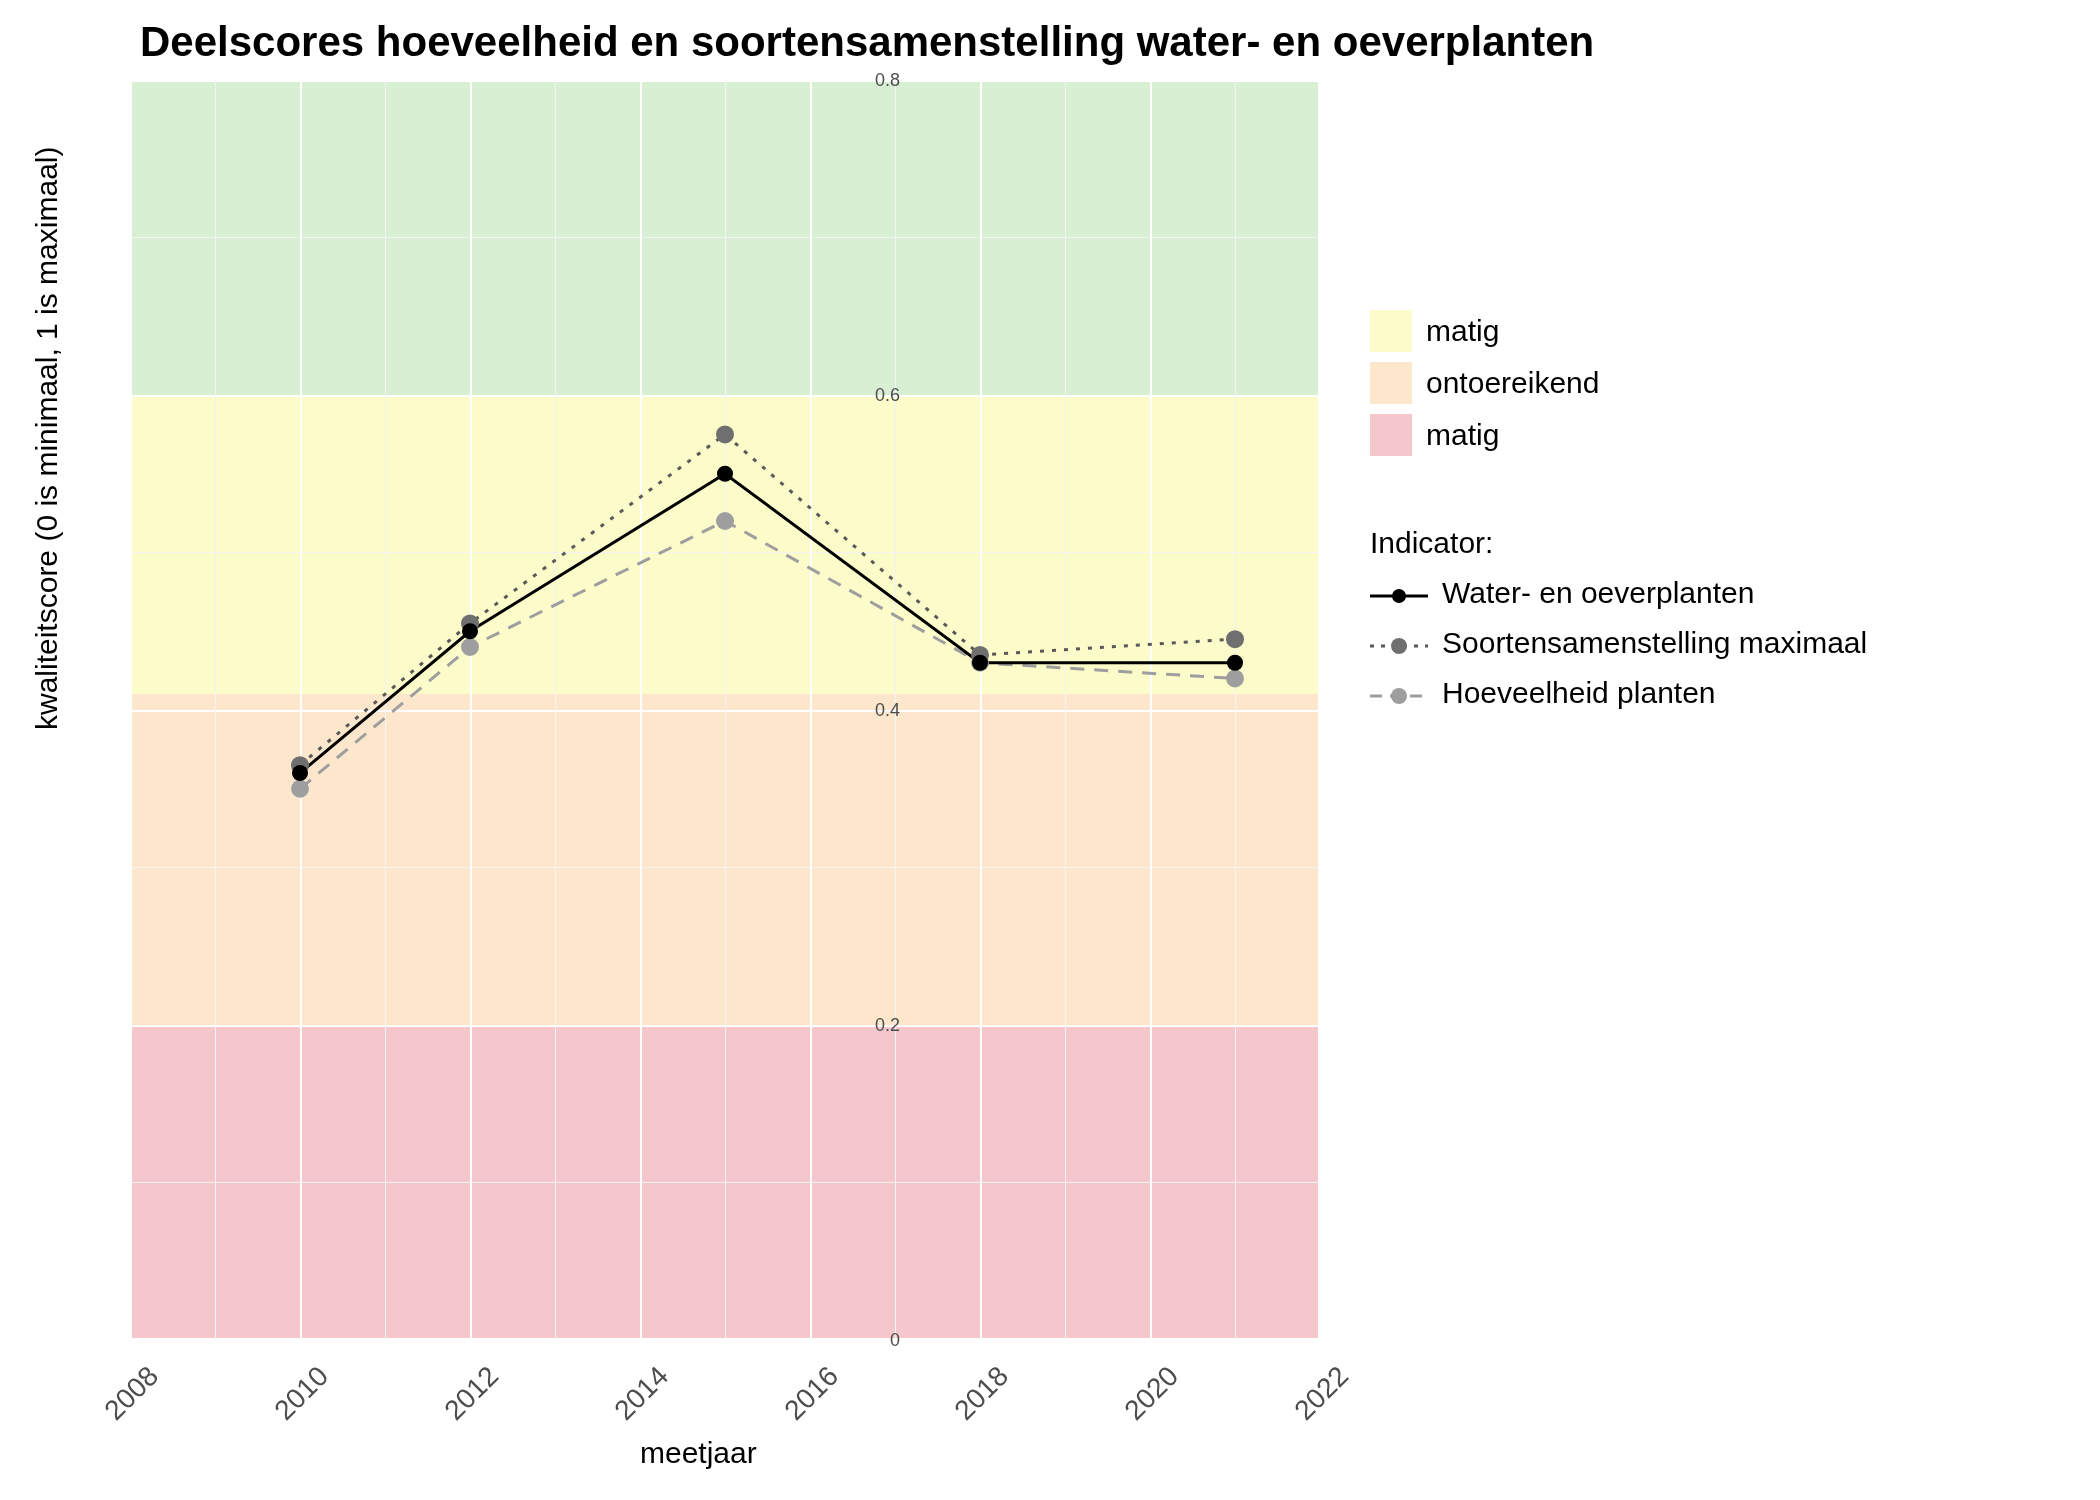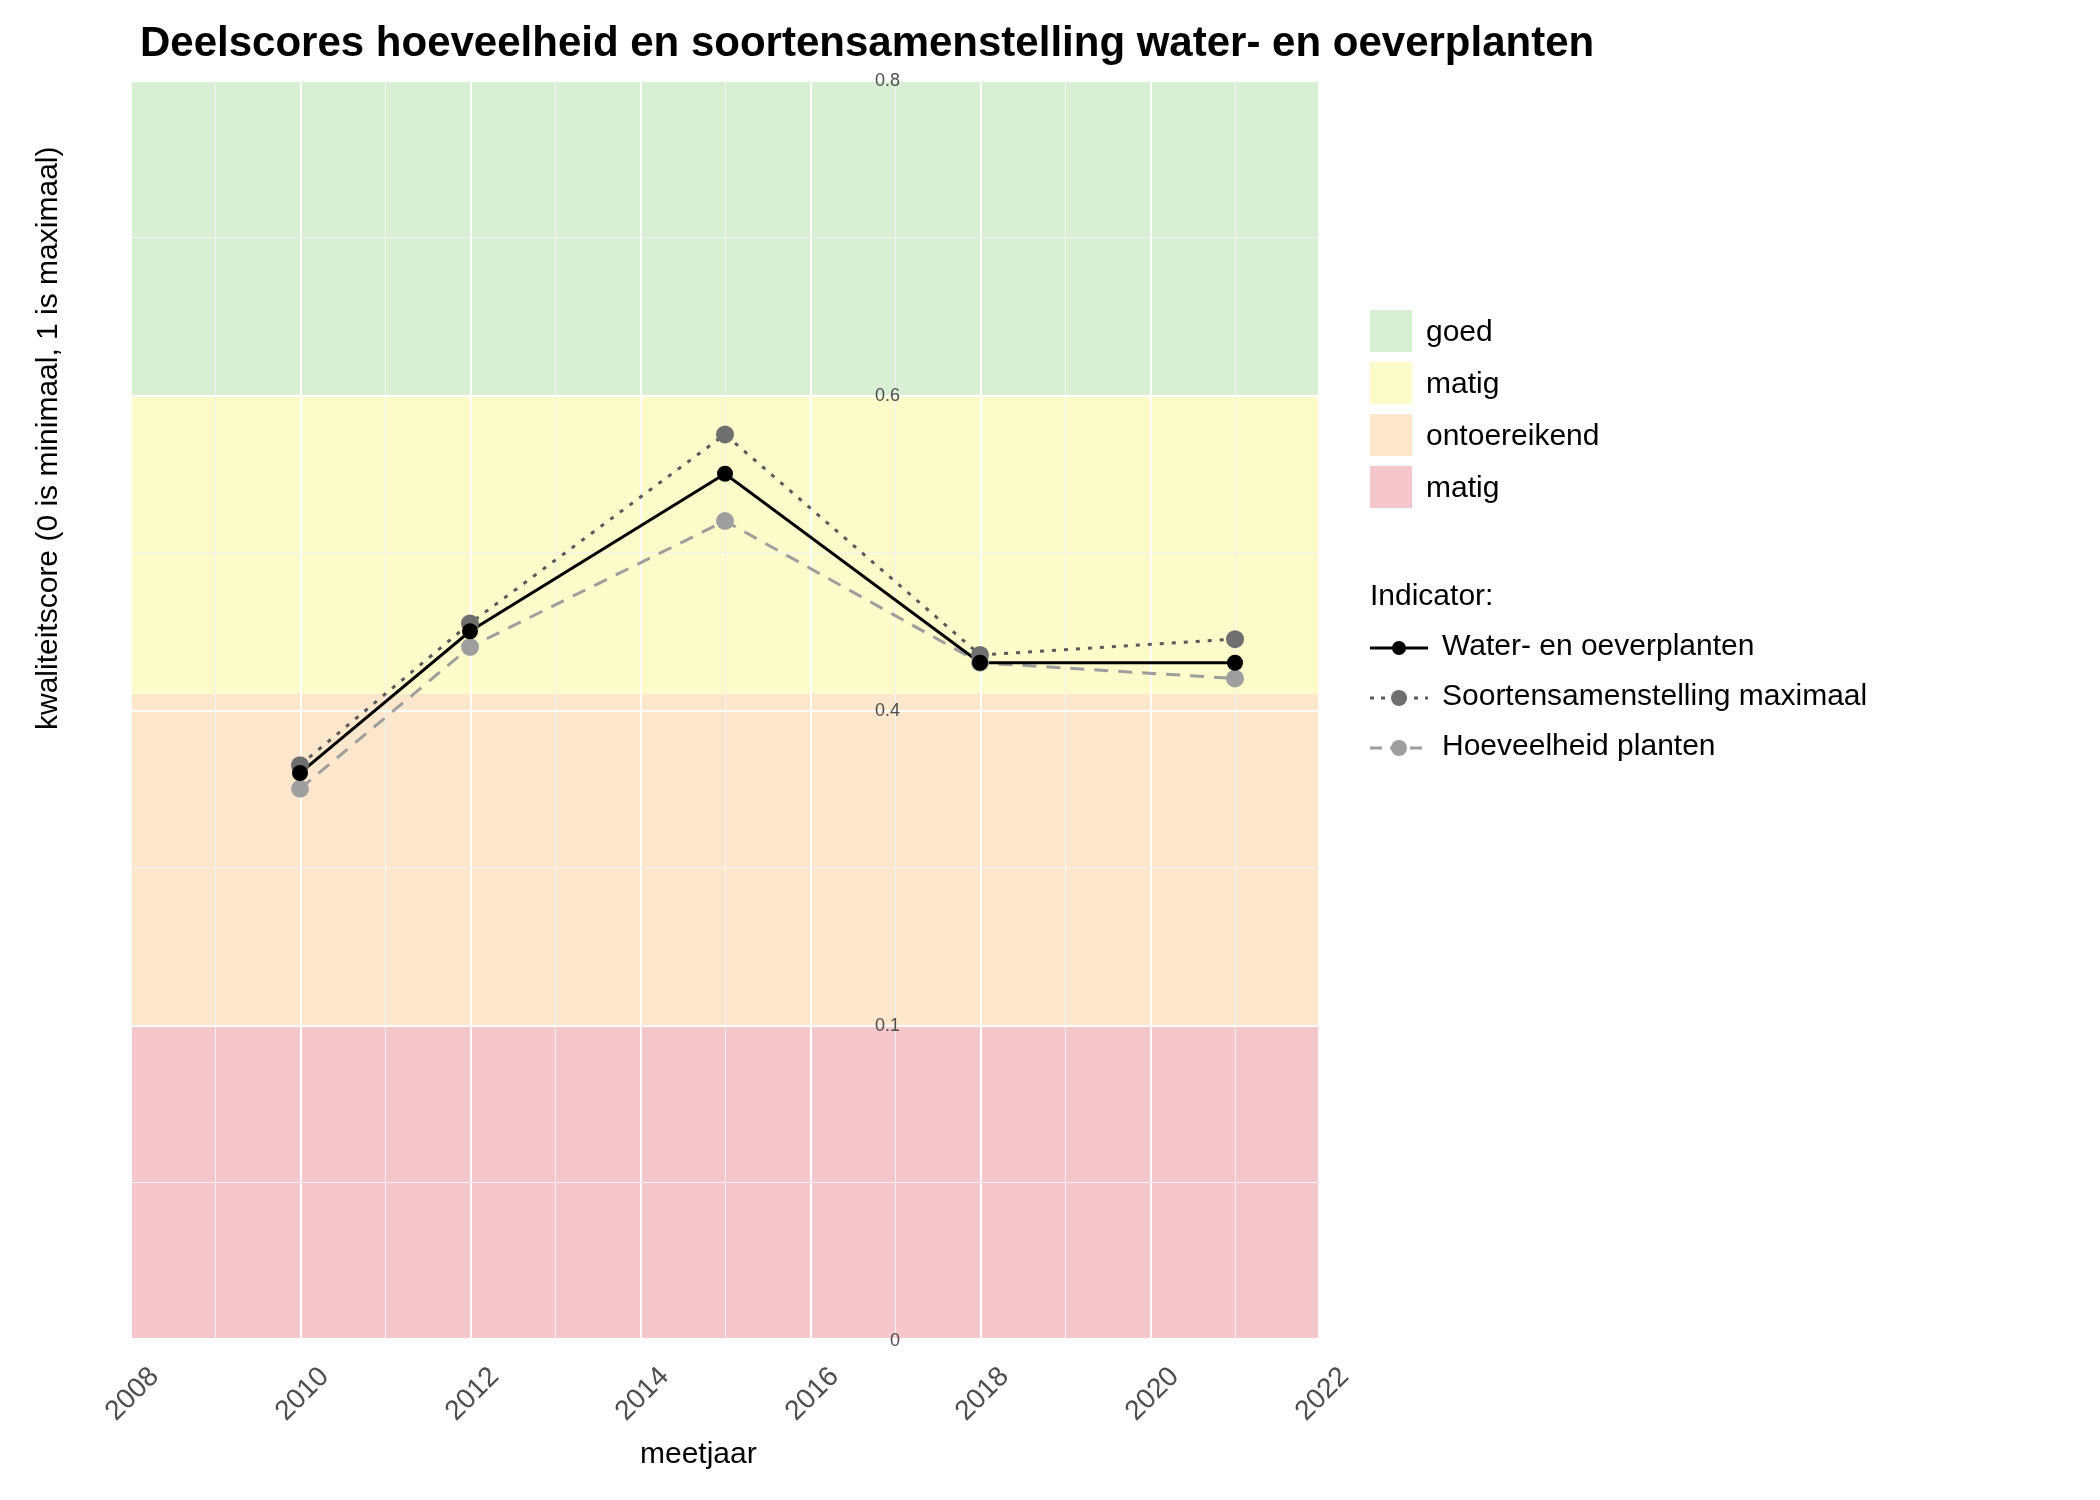--- a/index.html
+++ b/index.html
@@ -188,38 +188,34 @@
       <circle cx="340" cy="551.25" r="8" fill="#000000"></circle>
       <circle cx="595" cy="393.75" r="8" fill="#000000"></circle>
       <circle cx="850" cy="582.75" r="8" fill="#000000"></circle>
       <circle cx="1105" cy="582.75" r="8" fill="#000000"></circle>
     </svg>
   </div>
 
   <div class="ytick" style="top:80px;">0.8</div>
   <div class="ytick" style="top:395px;">0.6</div>
   <div class="ytick" style="top:710px;">0.4</div>
-  <div class="ytick" style="top:1025px;">0.1</div>
+  <div class="ytick" style="top:1025px;">0.2</div>
   <div class="ytick" style="top:1340px;">0</div>
 
   <div class="xtick" style="left:80px;  top:1360px;">2008</div>
   <div class="xtick" style="left:250px; top:1360px;">2010</div>
   <div class="xtick" style="left:420px; top:1360px;">2012</div>
   <div class="xtick" style="left:590px; top:1360px;">2014</div>
   <div class="xtick" style="left:760px; top:1360px;">2016</div>
   <div class="xtick" style="left:930px; top:1360px;">2018</div>
   <div class="xtick" style="left:1100px;top:1360px;">2020</div>
   <div class="xtick" style="left:1270px;top:1360px;">2022</div>
 
   <div class="legend">
     <div class="legend-row">
-      <div class="swatch" style="background:#d8efd3;"></div>
-      <span>goed</span>
-    </div>
-    <div class="legend-row">
       <div class="swatch" style="background:#fcfccb;"></div>
       <span>matig</span>
     </div>
     <div class="legend-row">
       <div class="swatch" style="background:#fde7cc;"></div>
       <span>ontoereikend</span>
     </div>
     <div class="legend-row">
       <div class="swatch" style="background:#f6c6cd;"></div>
       <span>matig</span>

